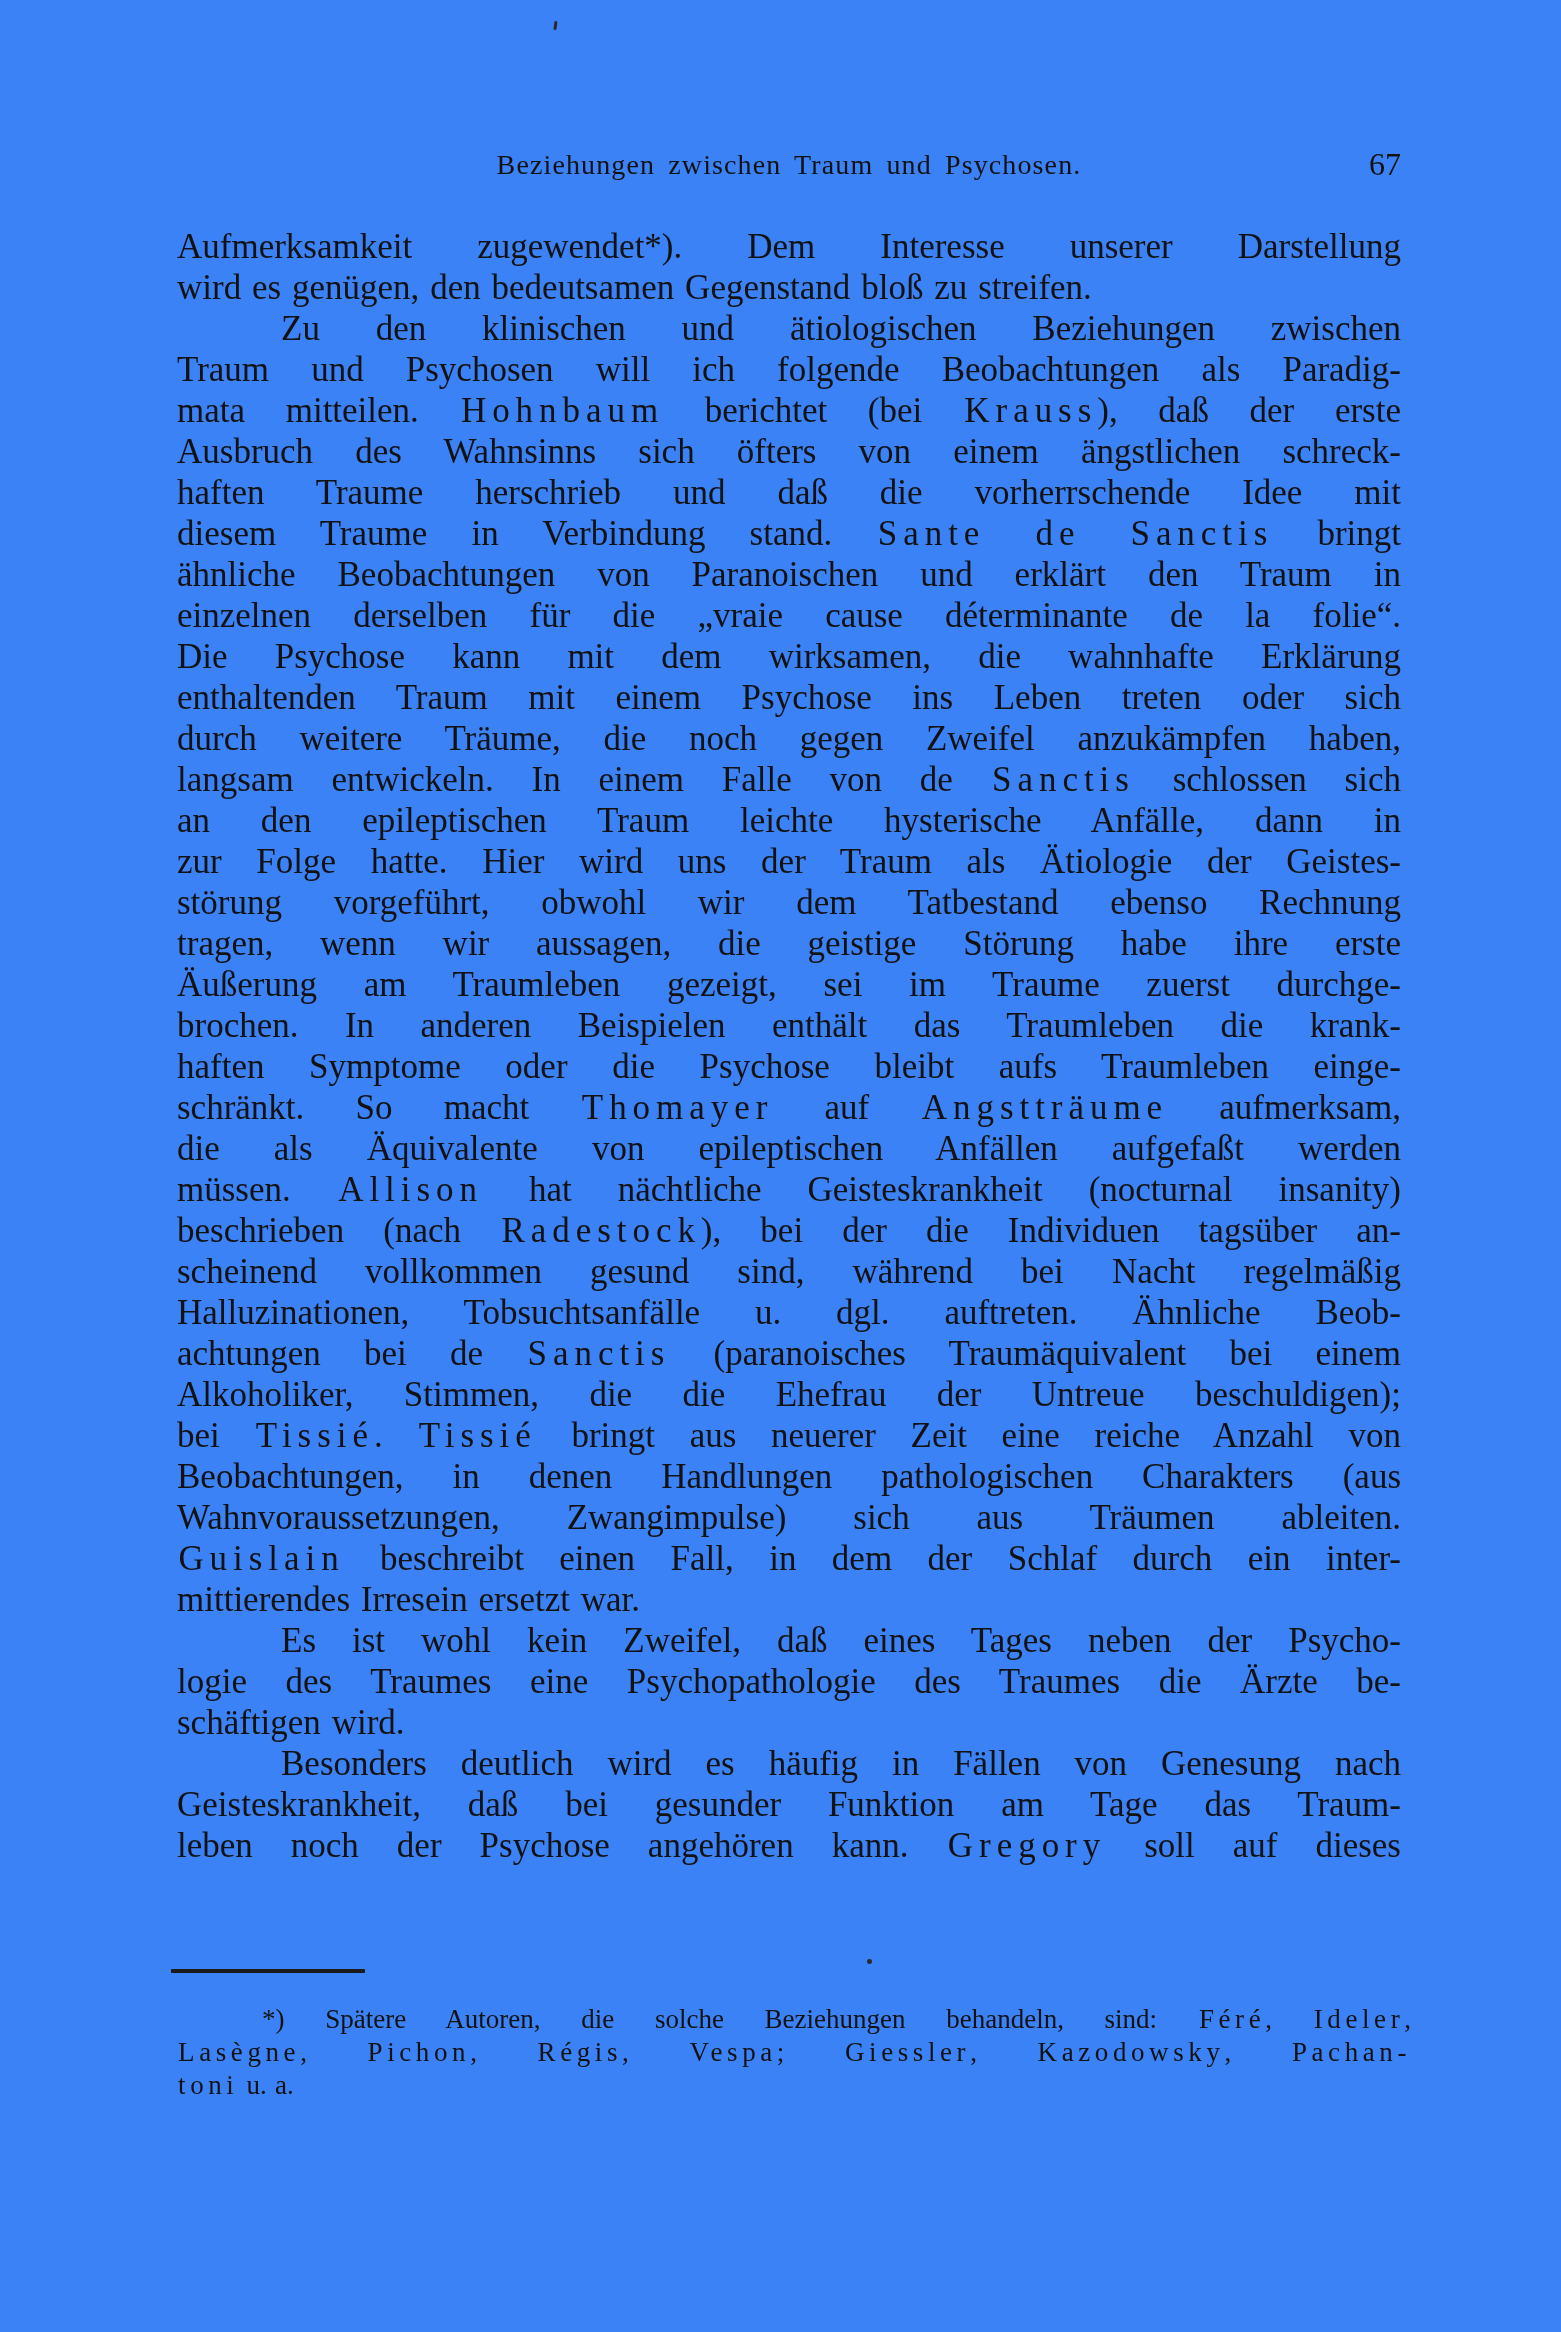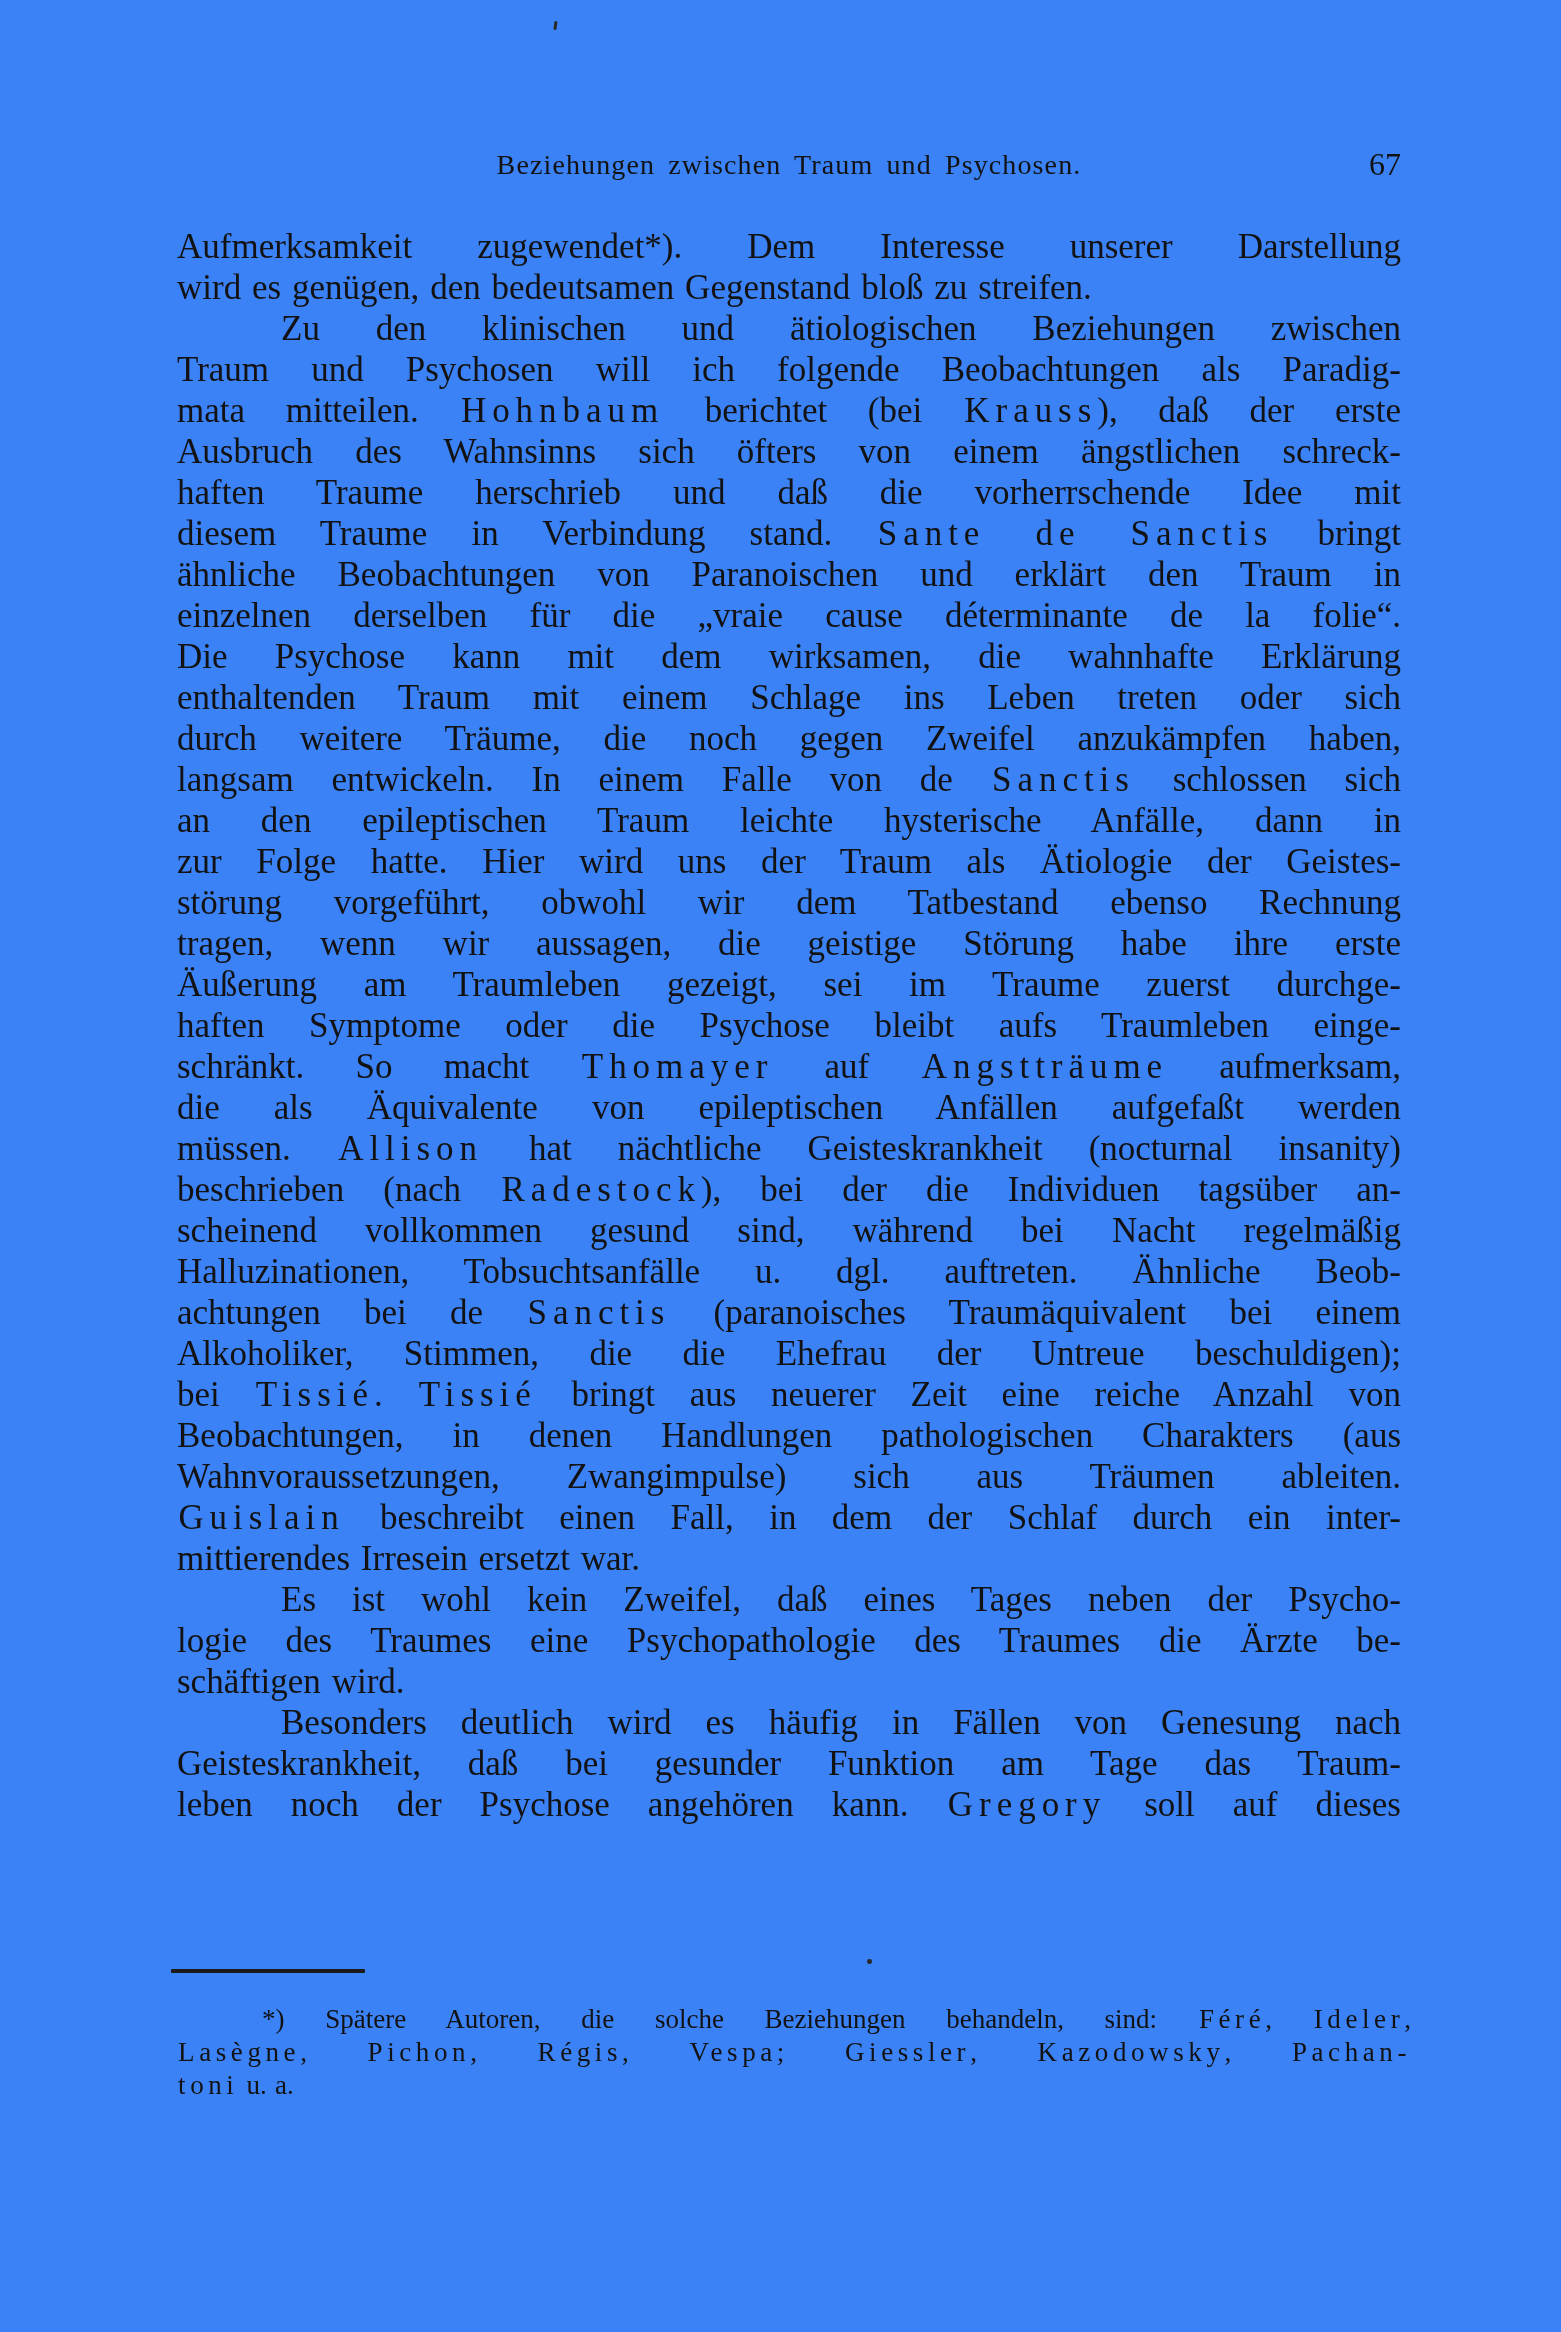--- a/index.html
+++ b/index.html
@@ -120,28 +120,29 @@
       <div class="line end">wird es genügen, den bedeutsamen Gegenstand bloß zu streifen.</div>
       <div class="line indent">Zu den klinischen und ätiologischen Beziehungen zwischen</div>
       <div class="line">Traum und Psychosen will ich folgende Beobachtungen als Paradig-</div>
       <div class="line">mata mitteilen. <span class="sperr">Hohnbaum</span> berichtet (bei <span class="sperr">Krauss</span>), daß der erste</div>
       <div class="line">Ausbruch des Wahnsinns sich öfters von einem ängstlichen schreck-</div>
       <div class="line">haften Traume herschrieb und daß die vorherrschende Idee mit</div>
       <div class="line">diesem Traume in Verbindung stand. <span class="sperr">Sante de Sanctis</span> bringt</div>
       <div class="line">ähnliche Beobachtungen von Paranoischen und erklärt den Traum in</div>
       <div class="line">einzelnen derselben für die „vraie cause déterminante de la folie“.</div>
       <div class="line">Die Psychose kann mit dem wirksamen, die wahnhafte Erklärung</div>
-      <div class="line">enthaltenden Traum mit einem Schlage ins Leben treten oder sich</div>
+      <div class="line">enthaltenden Traum mit einem Psychose ins Leben treten oder sich</div>
       <div class="line">durch weitere Träume, die noch gegen Zweifel anzukämpfen haben,</div>
       <div class="line">langsam entwickeln. In einem Falle von de <span class="sperr">Sanctis</span> schlossen sich</div>
       <div class="line">an den epileptischen Traum leichte hysterische Anfälle, dann in</div>
       <div class="line">zur Folge hatte. Hier wird uns der Traum als Ätiologie der Geistes-</div>
       <div class="line">störung vorgeführt, obwohl wir dem Tatbestand ebenso Rechnung</div>
       <div class="line">tragen, wenn wir aussagen, die geistige Störung habe ihre erste</div>
       <div class="line">Äußerung am Traumleben gezeigt, sei im Traume zuerst durchge-</div>
+      <div class="line">brochen. In anderen Beispielen enthält das Traumleben die krank-</div>
       <div class="line">haften Symptome oder die Psychose bleibt aufs Traumleben einge-</div>
       <div class="line">schränkt. So macht <span class="sperr">Thomayer</span> auf <span class="sperr">Angstträume</span> aufmerksam,</div>
       <div class="line">die als Äquivalente von epileptischen Anfällen aufgefaßt werden</div>
       <div class="line">müssen. <span class="sperr">Allison</span> hat nächtliche Geisteskrankheit (nocturnal insanity)</div>
       <div class="line">beschrieben (nach <span class="sperr">Radestock</span>), bei der die Individuen tagsüber an-</div>
       <div class="line">scheinend vollkommen gesund sind, während bei Nacht regelmäßig</div>
       <div class="line">Halluzinationen, Tobsuchtsanfälle u. dgl. auftreten. Ähnliche Beob-</div>
       <div class="line">achtungen bei de <span class="sperr">Sanctis</span> (paranoisches Traumäquivalent bei einem</div>
       <div class="line">Alkoholiker, Stimmen, die die Ehefrau der Untreue beschuldigen);</div>
       <div class="line">bei <span class="sperr">Tissié</span>. <span class="sperr">Tissié</span> bringt aus neuerer Zeit eine reiche Anzahl von</div>

